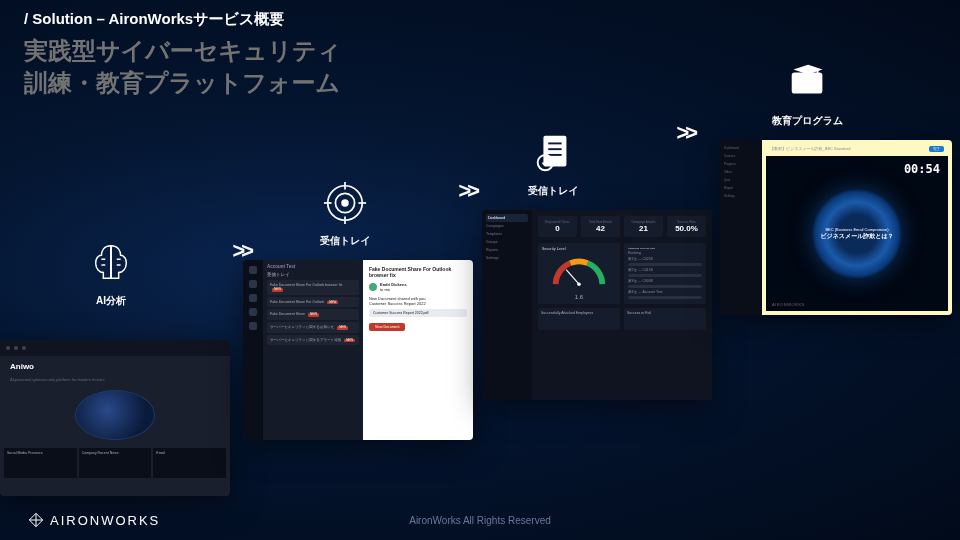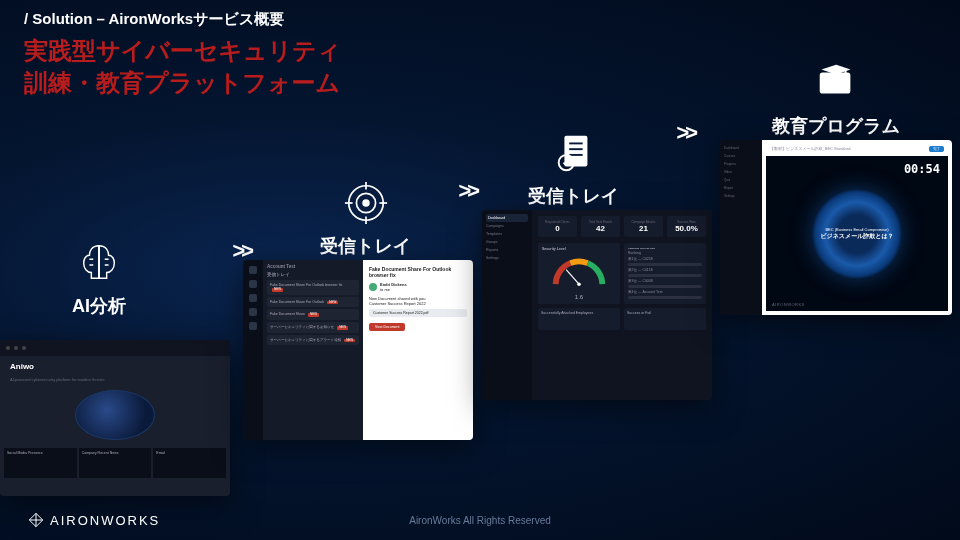--- a/index.html
+++ b/index.html
@@ -7,27 +7,27 @@
   width: 960px;
   height: 540px;
   background: radial-gradient(ellipse at 30% 50%, #0a2550 0%, #041530 40%, #010a1a 100%);
   font-family: "Hiragino Sans", "Yu Gothic", sans-serif;
   color: #fff;
   position: relative;
   overflow: hidden;
 }
 .header { position: absolute; top: 10px; left: 24px; }
 .kicker { font-size: 15px; font-weight: 700; color: #fff; }
-.headline { font-size: 24px; font-weight: 700; color: #b91c1c; line-height: 1.35; margin-top: 6px; }
+.headline { font-size: 24px; font-weight: 700; color: #737373; line-height: 1.35; margin-top: 6px; }
 
 .flow { position: absolute; top: 60px; left: 0; width: 960px; height: 440px; }
 .step { position: absolute; display: flex; flex-direction: column; align-items: center; gap: 8px; }
 .step .icon { width: 46px; height: 46px; display: flex; align-items: center; justify-content: center; }
 .step .icon svg { width: 100%; height: 100%; }
-.step .label { font-size: 18px; font-weight: 600; text-align: center; }
+.step .label { font-size: 10px; font-weight: 600; text-align: center; }
 
 .arrow { position: absolute; font-size: 22px; font-weight: 900; font-style: italic; color: #fff; letter-spacing: -4px; }
 
 .shot { position: absolute; background: #1a1f2e; border-radius: 4px; box-shadow: 0 8px 30px rgba(0,0,0,0.5); overflow: hidden; }
 .shot-inner { width: 100%; height: 100%; font-size: 5px; color: #aab; }
 
 
 .s1 { left: 0; top: 280px; width: 230px; height: 156px; }
 .s1 .top { background:#0f1420; height:16px; display:flex; align-items:center; padding:0 6px; gap:4px;}
 .s1 .top span{width:4px;height:4px;border-radius:50%;background:#444;}
@@ -73,21 +73,21 @@
 .s3 .campaign .line{margin:2px 0;color:#889;}
 .s3 .campaign .bar{height:3px;background:#2a3040;border-radius:2px;margin:1px 0;}
 .s3 .bot{display:flex;gap:4px;margin-top:4px;}
 .s3 .bot .bx{flex:1;background:#151c2c;padding:3px;border-radius:2px;font-size:3.5px;min-height:22px;}
 
 
 .s4 { left: 720px; top: 80px; width: 232px; height: 175px; }
 .s4 .layout{display:flex;height:100%;}
 .s4 .side{width:42px;background:#0a0e18;padding:4px;}
 .s4 .side .sitem{font-size:3px;color:#667;padding:2px 0;}
-.s4 .main{flex:1;background:#ffffff;padding:4px;display:flex;flex-direction:column;}
+.s4 .main{flex:1;background:#fef9c3;padding:4px;display:flex;flex-direction:column;}
 .s4 .vtop{font-size:4px;color:#889;padding:2px 4px;display:flex;justify-content:space-between;}
 .s4 .vtop .done{background:#1a7acc;color:#fff;padding:1px 4px;border-radius:2px;font-size:3.5px;}
 .s4 .video{flex:1;background:#000814;margin-top:2px;position:relative;display:flex;align-items:center;justify-content:center;}
 .s4 .portal{width:90px;height:90px;border-radius:50%;background:radial-gradient(circle,#0a2a5a 30%,#1a5aaa 50%,#0a3a7a 65%,transparent 75%);display:flex;align-items:center;justify-content:center;flex-direction:column;box-shadow:0 0 20px #1a5aaa80;}
 .s4 .portal .t1{font-size:4px;color:#fff;}
 .s4 .portal .t2{font-size:6px;color:#fff;font-weight:600;}
 .s4 .timer{position:absolute;top:6px;right:8px;font-size:12px;font-weight:700;color:#fff; font-family: monospace;}
 .s4 .brand{position:absolute;bottom:4px;left:6px;font-size:4px;color:#667;letter-spacing:0.5px;}
 
 .footer { position: absolute; bottom: 12px; left: 0; width: 100%; display:flex; align-items:center; }
@@ -101,21 +101,21 @@
 <div class="header">
   <div class="kicker">/ Solution  – AironWorksサービス概要</div>
   <div class="headline">
     <span>実践型サイバーセキュリティ</span><br>
     <span>訓練・教育プラットフォーム</span>
   </div>
 </div>
 
 <div class="flow">
 
-  <div class="step" style="left:72px; top:180px;">
+  <div class="step" style="left:88px; top:180px;">
     <div class="icon">
       <svg viewBox="0 0 48 48" fill="none" stroke="#fff" stroke-width="1.5">
         <path d="M24 6 C16 6 14 12 14 16 C10 16 8 20 8 24 C8 30 12 34 16 34 L16 40 L24 40 Z"></path>
         <path d="M24 6 C32 6 34 12 34 16 C38 16 40 20 40 24 C40 30 36 34 32 34 L32 40 L24 40 Z"></path>
         <line x1="24" y1="6" x2="24" y2="40"></line>
         <path d="M14 20 L18 20 M14 26 L18 26 M30 20 L34 20 M30 26 L34 26"></path>
       </svg>
     </div>
     <div class="label">AI分析</div>
   </div>

